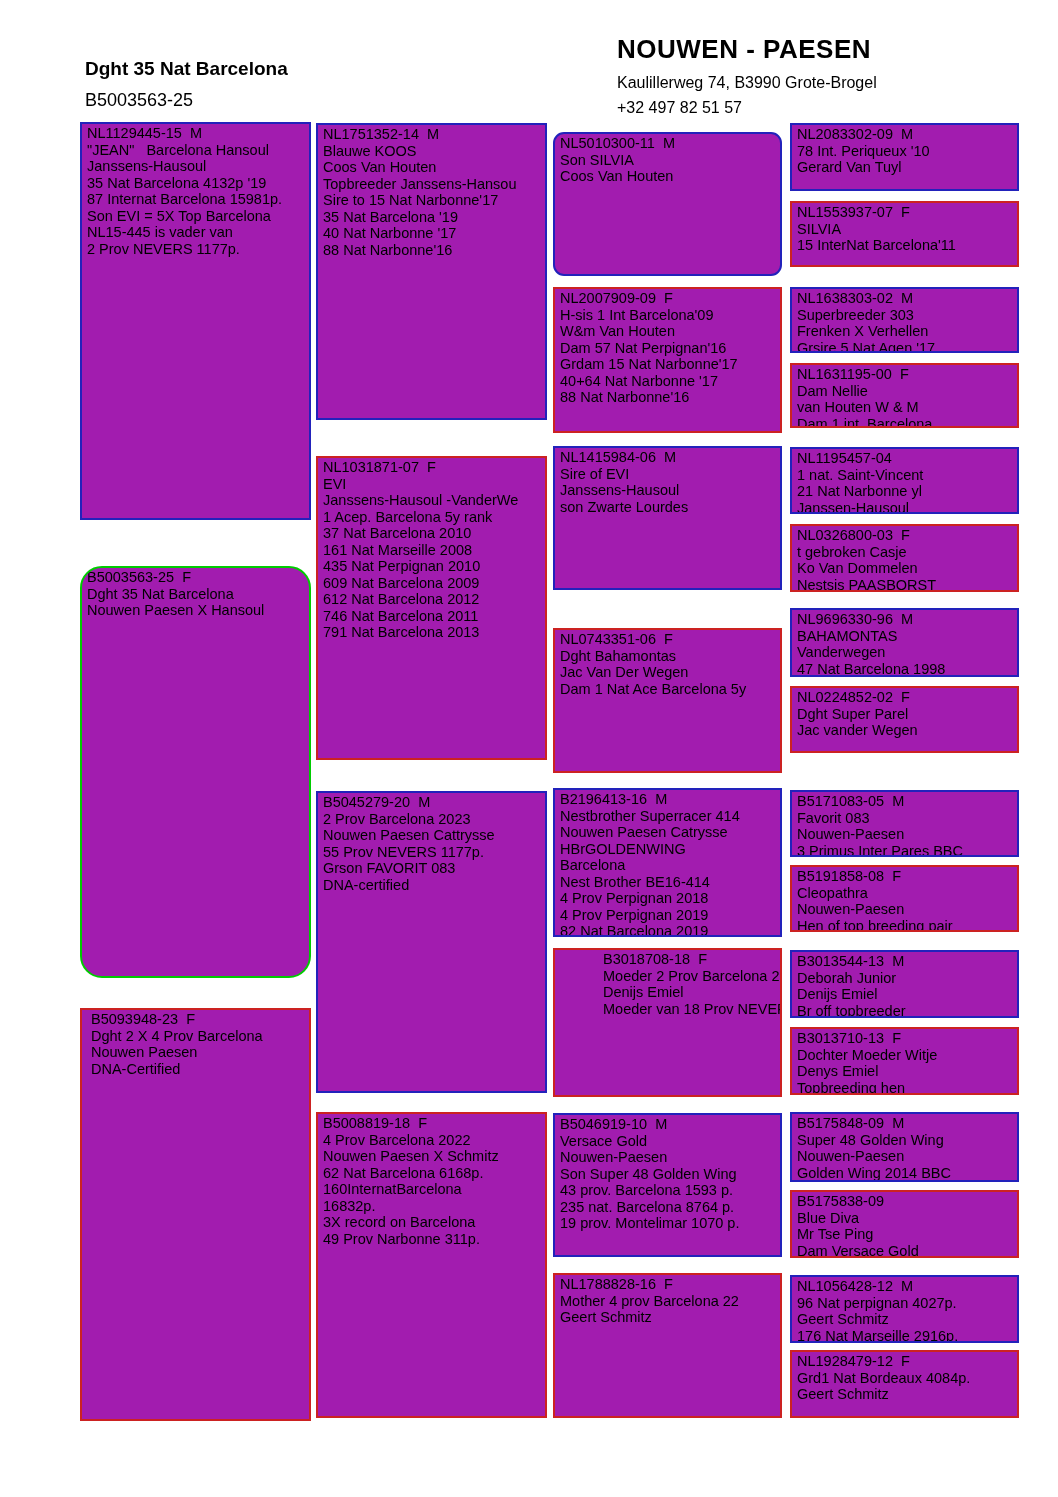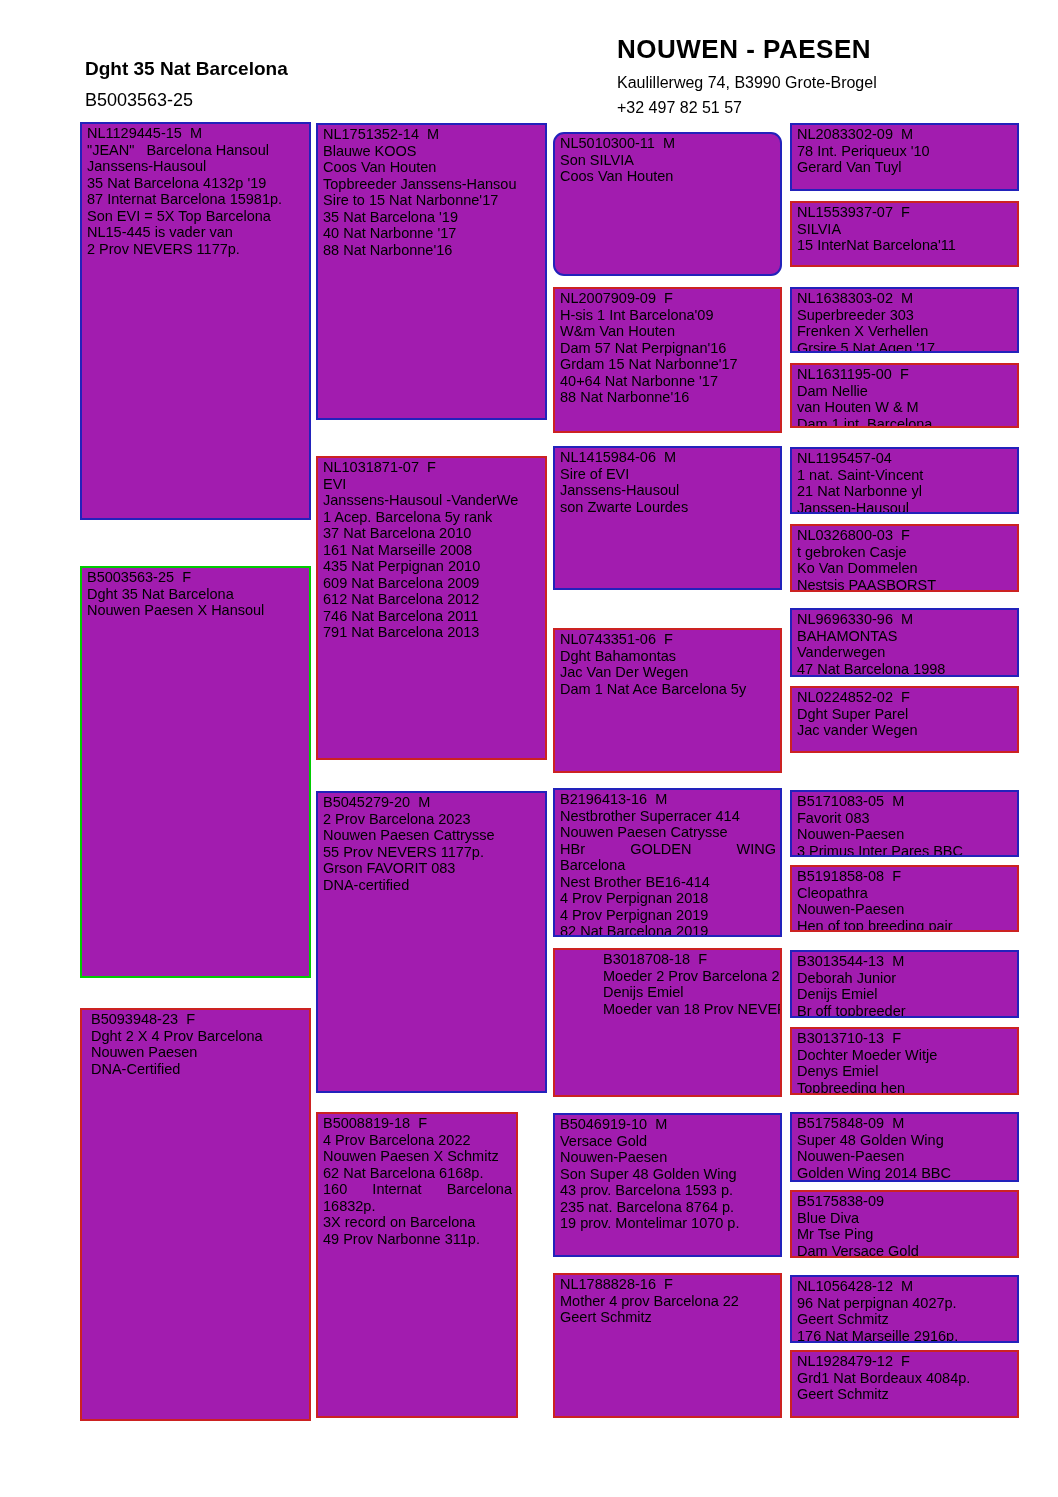--- a/index.html
+++ b/index.html
@@ -12,23 +12,23 @@
   .hdr-left-id{position:absolute;left:85px;top:90px;font-size:18px;}
   .hdr-loft{position:absolute;left:617px;top:34px;font-size:26px;font-weight:bold;letter-spacing:.5px;text-align:right;}
   .hdr-addr{position:absolute;left:617px;top:74px;font-size:16px;}
   .hdr-phone{position:absolute;left:617px;top:99px;font-size:16px;}
   .box{
     position:absolute;box-sizing:border-box;background:#a21caf;
     border:2px solid #000;padding:1px 4px 0 5px;overflow:hidden;
   }
   .box.male{border-color:var(--male);}
   .box.female{border-color:var(--female);}
-  .box.subject{border-color:var(--subject);}
+  .box.subject{border-color:var(--subject);border-radius:22px;}
   .line{font-size:14.5px;line-height:16.5px;white-space:pre;}
-  .line.justify{display:flex;justify-content:space-between;white-space:normal;}
+  .line.justify{display:flex;justify-content:flex-start;white-space:normal;}
 </style>
 </head>
 <body style="--male: #2222bb; --female: #cc2222; --subject: #00cc00;">
 
 <div class="hdr-left-title">Dght 35 Nat Barcelona</div>
 <div class="hdr-left-id">B5003563-25</div>
 <div class="hdr-loft">NOUWEN - PAESEN</div>
 <div class="hdr-addr">Kaulillerweg 74, B3990 Grote-Brogel</div>
 <div class="hdr-phone">+32 497 82 51 57</div>
 
@@ -78,21 +78,21 @@
       <div class="line">791 Nat Barcelona 2013</div>
     </div>
     <div class="box male" style="left: 316px; top: 791px; width: 231px; height: 302px;">
       <div class="line">B5045279-20  M</div>
       <div class="line">2 Prov Barcelona 2023</div>
       <div class="line">Nouwen Paesen Cattrysse</div>
       <div class="line">55 Prov NEVERS 1177p.</div>
       <div class="line">Grson FAVORIT 083</div>
       <div class="line">DNA-certified</div>
     </div>
-    <div class="box female" style="left: 316px; top: 1112px; width: 202px; height: 306px;">
+    <div class="box female" style="left: 316px; top: 1112px; width: 231px; height: 306px;">
       <div class="line">B5008819-18  F</div>
       <div class="line">4 Prov Barcelona 2022</div>
       <div class="line">Nouwen Paesen X Schmitz</div>
       <div class="line">62 Nat Barcelona 6168p.</div>
       <div class="line justify">
         <span>160</span>
         <span>Internat</span>
         <span>Barcelona</span>
       </div>
       <div class="line">16832p.</div>

